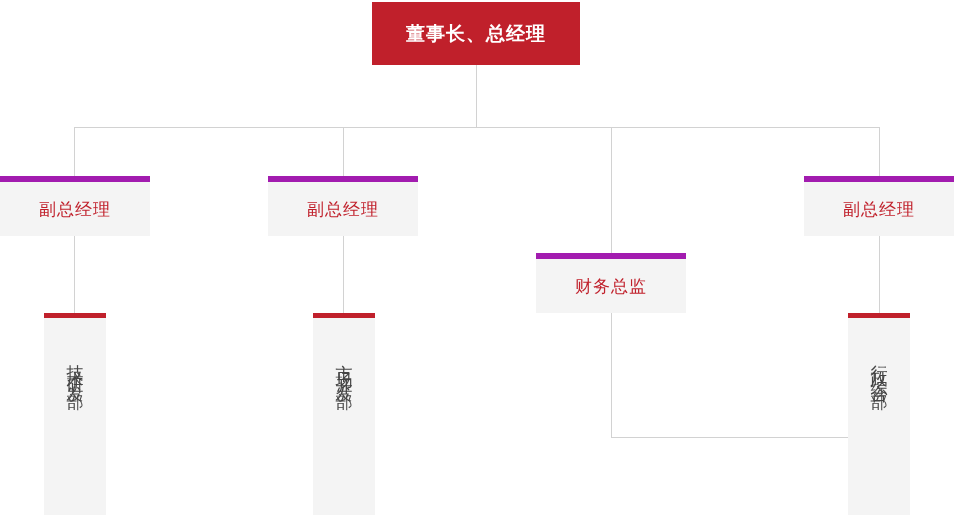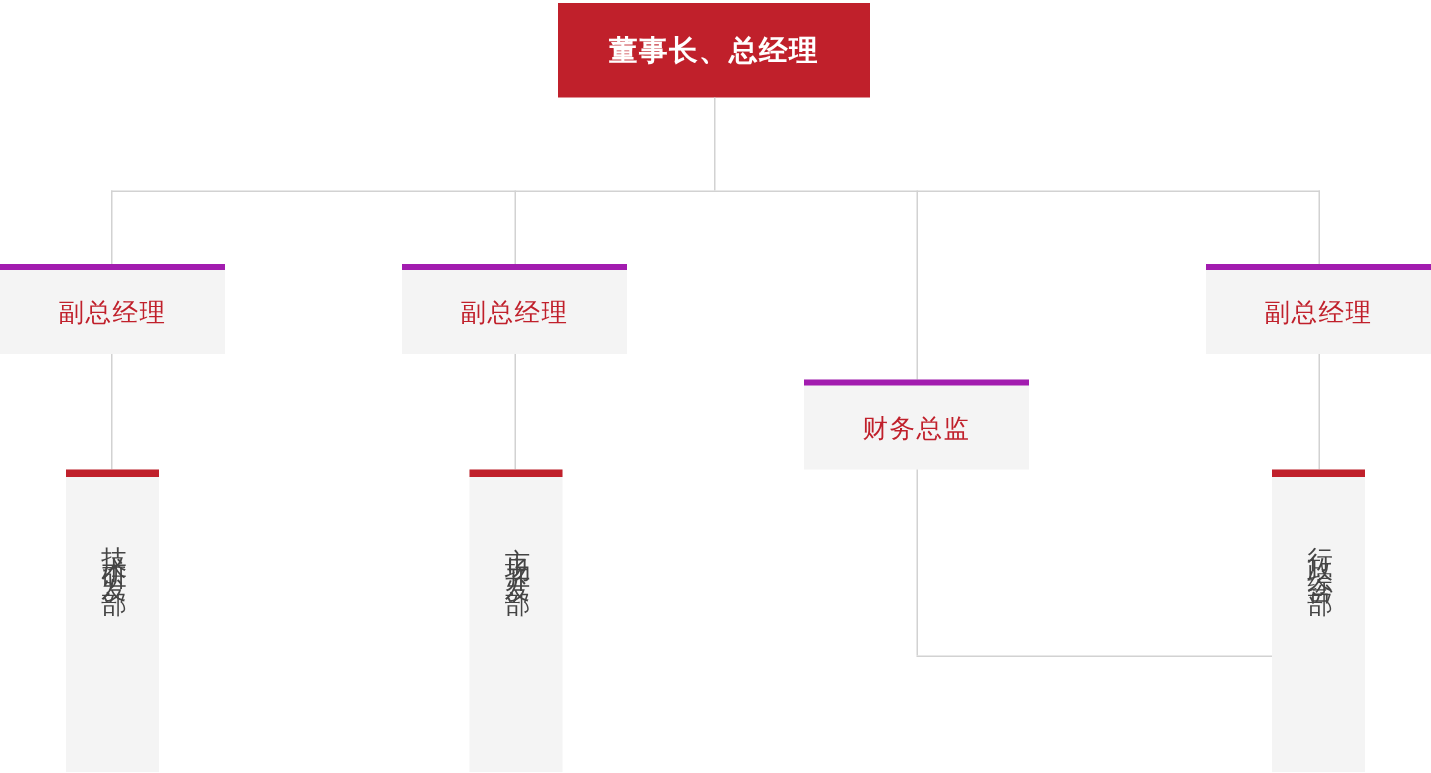--- a/index.html
+++ b/index.html
@@ -39,21 +39,21 @@
   .node-root {
     background: #c0202b;
     color: #ffffff;
     font-size: 19px;
     font-weight: bold;
     letter-spacing: 1px;
   }
 
   .node-mid {
     background: #f4f4f4;
-    border-top: 4px solid #a21caf;
+    border-top: 6px solid #a21caf;
     color: #c0202b;
     font-size: 17px;
     letter-spacing: 1px;
   }
 
   .node-dept {
     background: #f4f4f4;
     border-top: 5px solid #c0202b;
     color: #444444;
     font-size: 17px;

